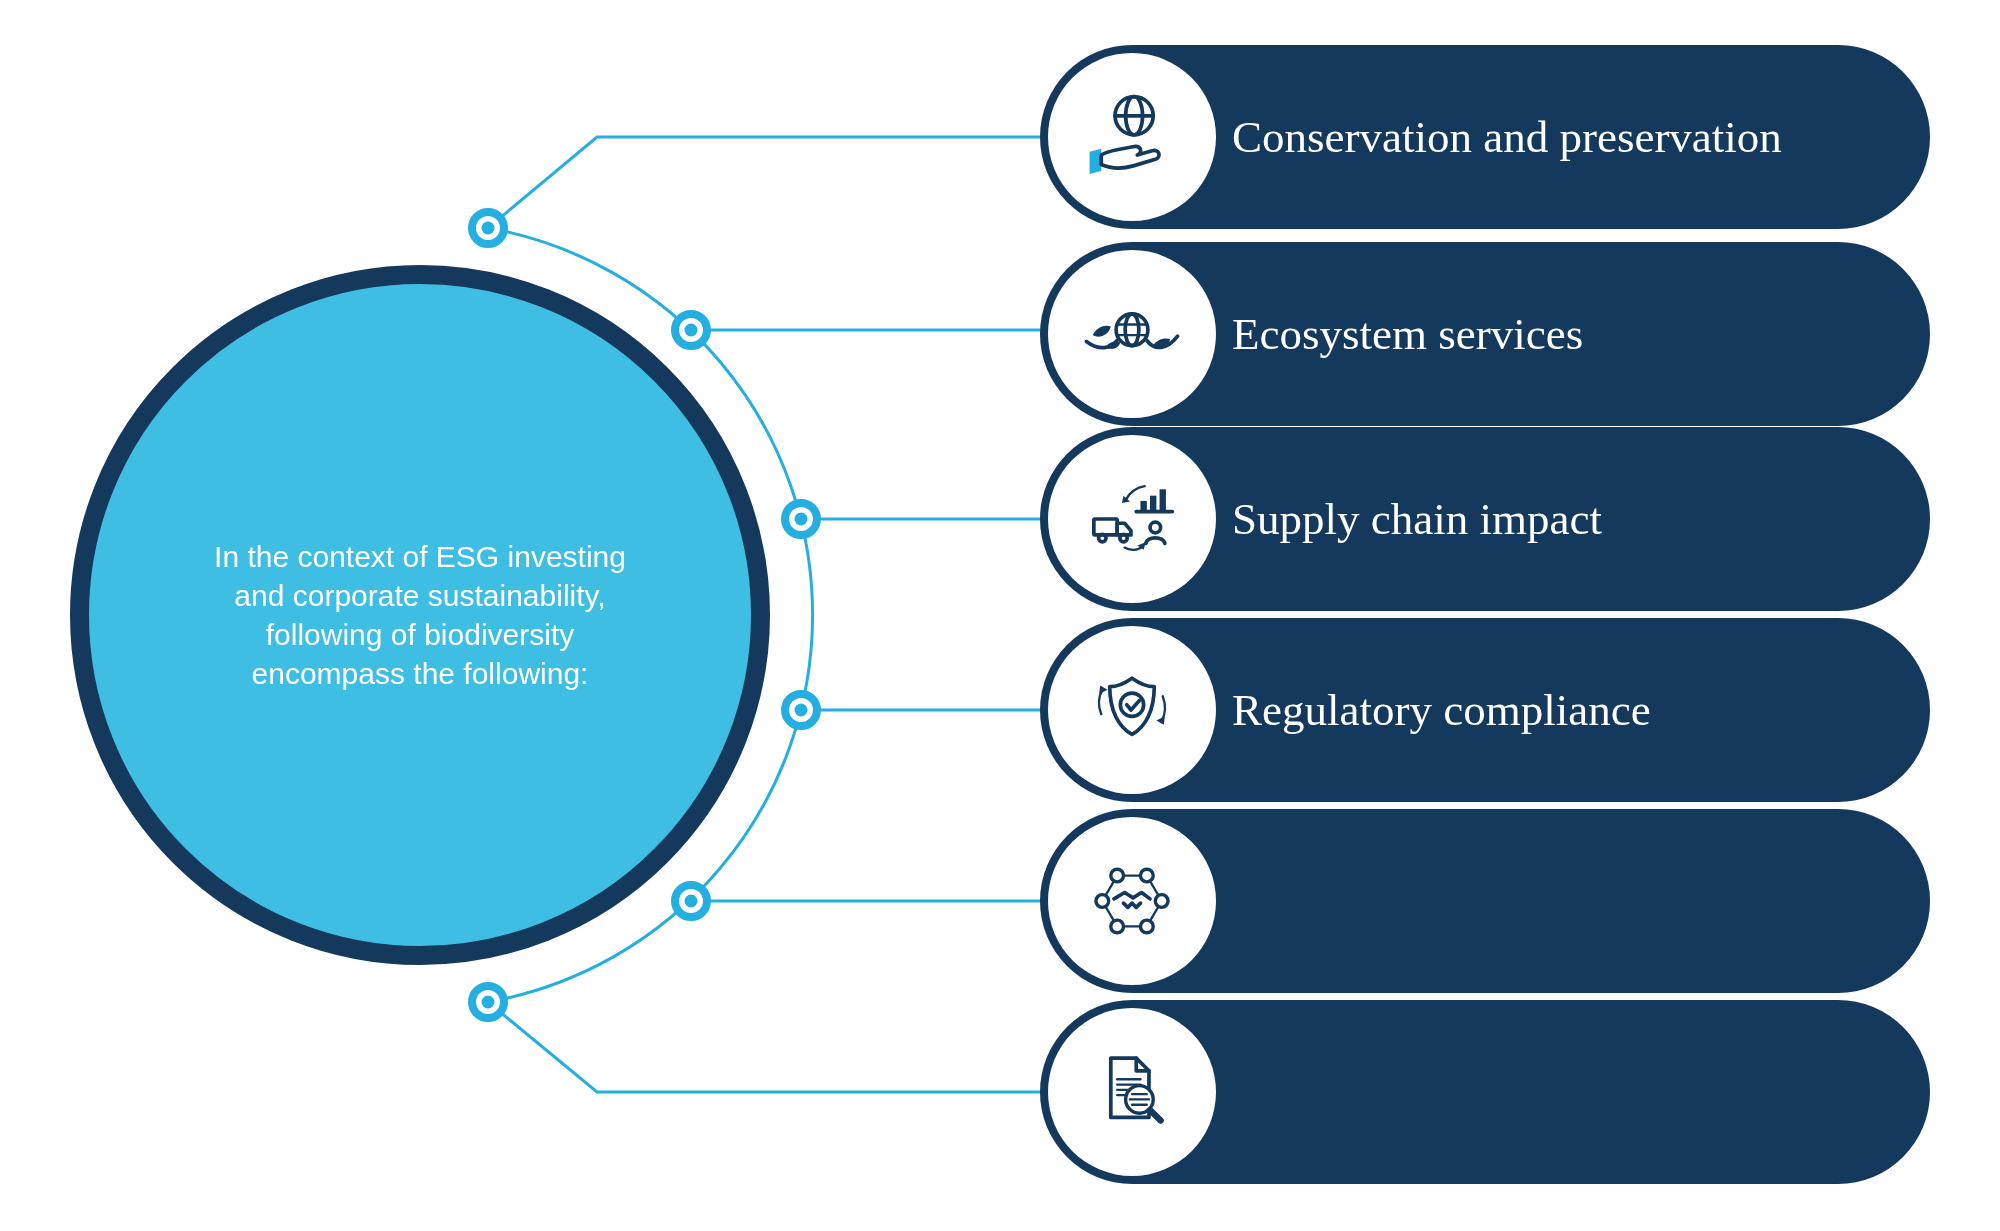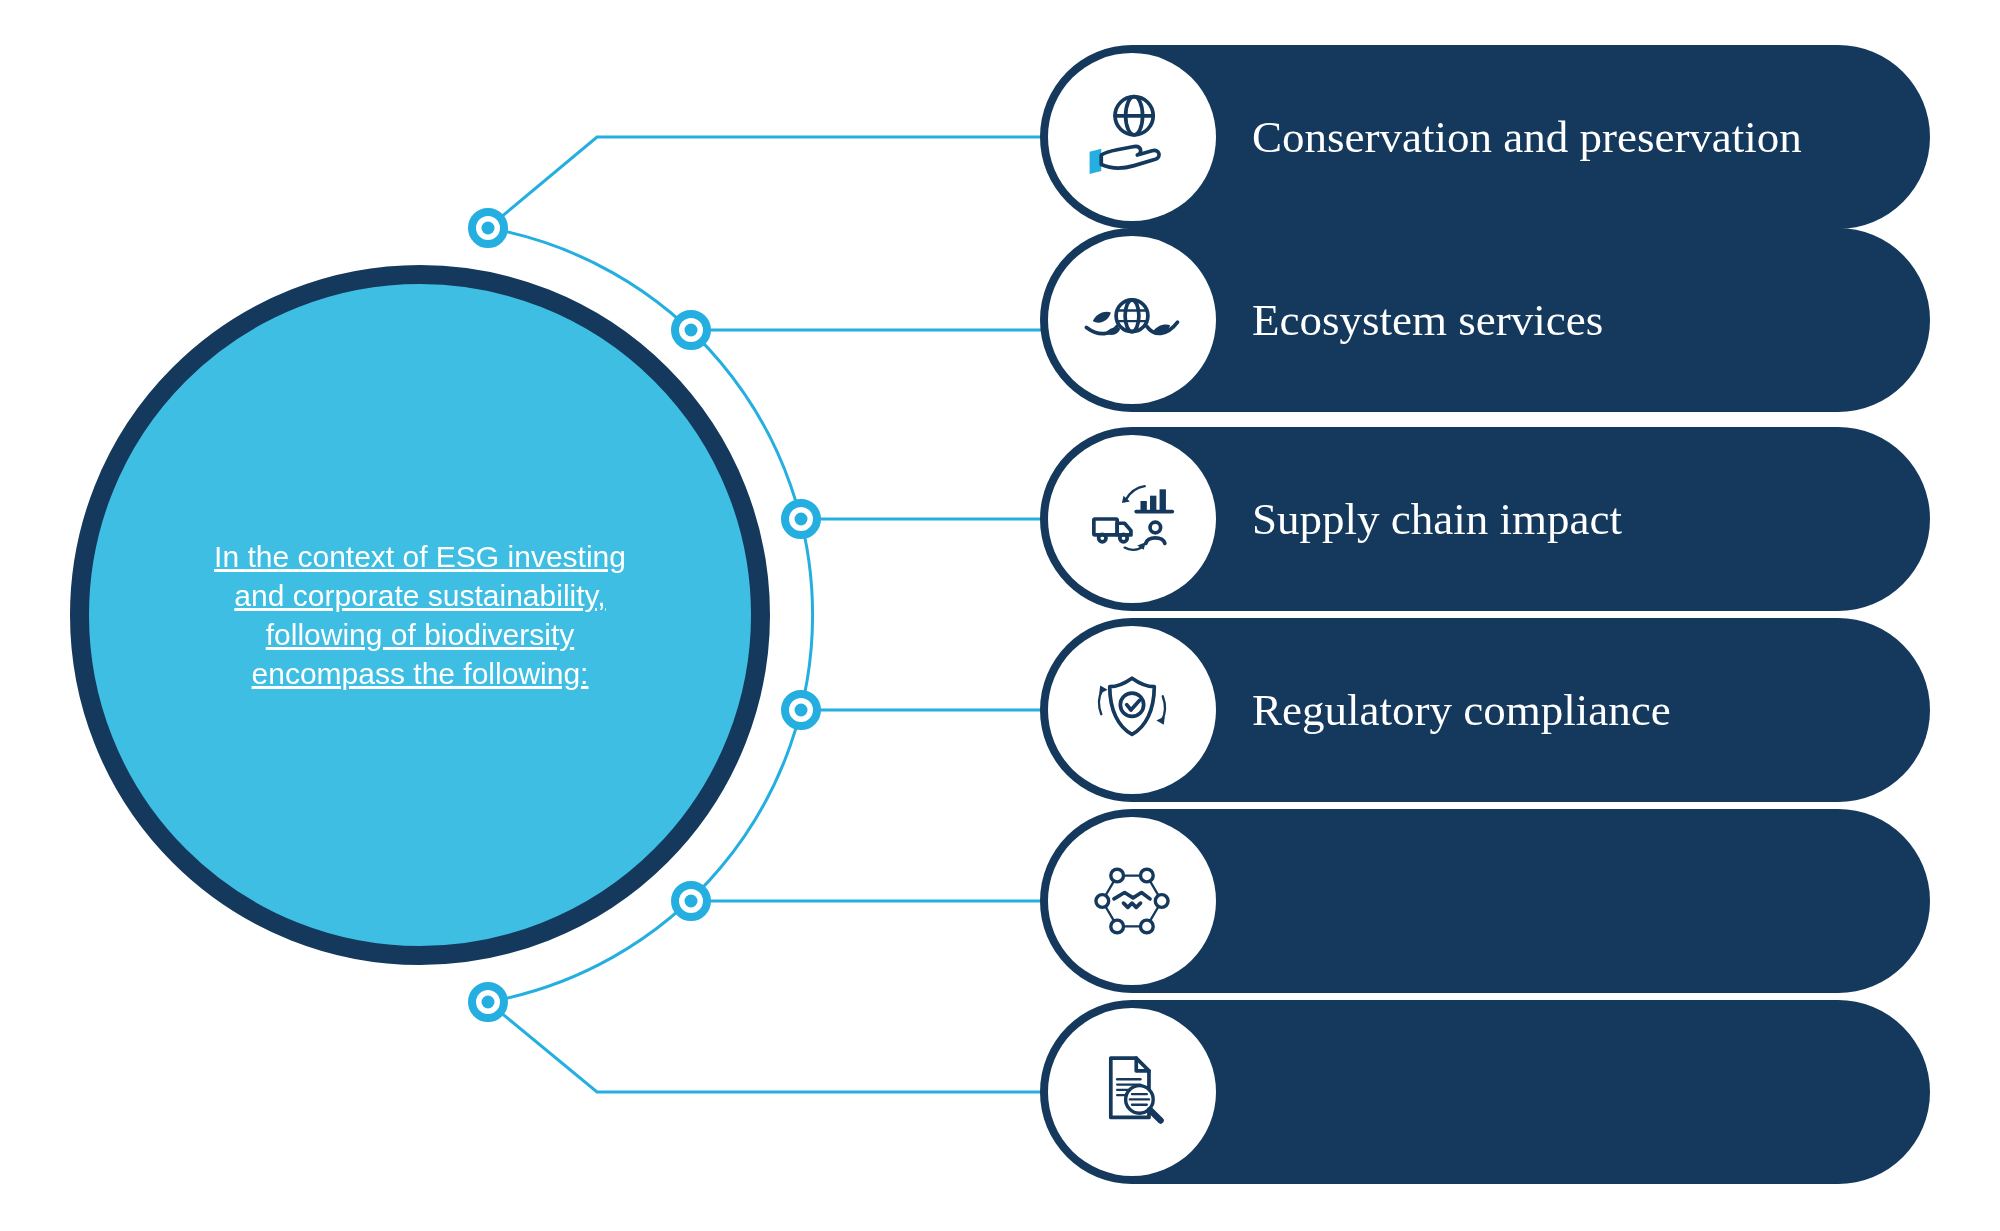--- a/index.html
+++ b/index.html
@@ -30,21 +30,21 @@
     position:absolute;left:70px;top:265px;width:700px;height:700px;
     border-radius:50%;
     border:19px solid var(--navy);
     background:var(--circle-fill);
     z-index:2;
     display:flex;align-items:center;justify-content:center;
   }
   .center-text{
     width:560px;text-align:center;color:var(--text,#fff);
     font-family:"Liberation Sans",sans-serif;
-    font-size:30px;line-height:39px;font-weight:500;text-decoration:underline;
+    font-size:30px;line-height:39px;font-weight:500;
   }
   .center-text span{display:block;}
 
   
   .pill{
     position:absolute;left:1040px;width:890px;height:184px;
     background:var(--navy);
     border-radius:92px;
     display:flex;align-items:center;
     z-index:3;
@@ -52,21 +52,21 @@
   .icon-circle{
     width:168px;height:168px;border-radius:50%;
     background:#fff;margin-left:8px;flex:0 0 auto;
     display:flex;align-items:center;justify-content:center;
   }
   .icon-circle svg{width:106px;height:106px;display:block;}
   .pill-label{
     color:var(--text,#fff);
     font-family:"Liberation Serif",serif;
     font-size:45px;
-    margin-left:36px;
+    margin-left:16px;
     white-space:nowrap;
   }
 
   
   .st{fill:none;stroke:var(--navy);stroke-width:3.5;stroke-linecap:round;stroke-linejoin:round;}
   .thin{stroke-width:2.2;}
   .thick{stroke-width:6;}
   .stw{fill:#fff;stroke:var(--navy);stroke-width:3.2;}
   .fillnavy{fill:var(--navy);stroke:none;}
   .accent{fill:var(--cyan);stroke:none;}
@@ -126,21 +126,21 @@
         <circle class="st" cx="52" cy="30" r="18"></circle>
         <ellipse class="st" cx="52" cy="30" rx="8" ry="18"></ellipse>
         <line class="st" x1="34" y1="30" x2="70" y2="30"></line>
         <path class="accent" d="M10 64 L21 61 L21 82 L10 85 Z"></path>
         <path class="st" d="M21 76 C 30 80 42 80 52 77 L 72 71 C 78 69 76 61 69 63 L 55 67 C 60 65 59 58 52 59 L 36 62 C 28 63.5 24 65 21 67 Z"></path>
       </svg>
     </div>
     <div class="pill-label">Conservation and preservation</div>
   </div>
 
-  <div class="pill" style="top:228px">
+  <div class="pill" style="top:242px">
     <div class="icon-circle">
       <svg viewBox="0 0 100 100">
         <circle class="st" cx="50" cy="46" r="15"></circle>
         <ellipse class="st" cx="50" cy="46" rx="6.5" ry="15"></ellipse>
         <line class="st thin" x1="37" y1="41" x2="63" y2="41"></line>
         <line class="st thin" x1="37" y1="51" x2="63" y2="51"></line>
         <path class="st" d="M7 57 C 19 66 30 64 36 56"></path>
         <path class="st" d="M64 56 C 71 66 83 65 93 52"></path>
         <path class="fillnavy" d="M13 51 C 17 43 25 41 30 43 C 28 51 19 55 13 51 Z"></path>
         <path class="fillnavy" d="M25 62 C 29 57 35 56 39 58 C 37 64 30 66 25 62 Z"></path>

